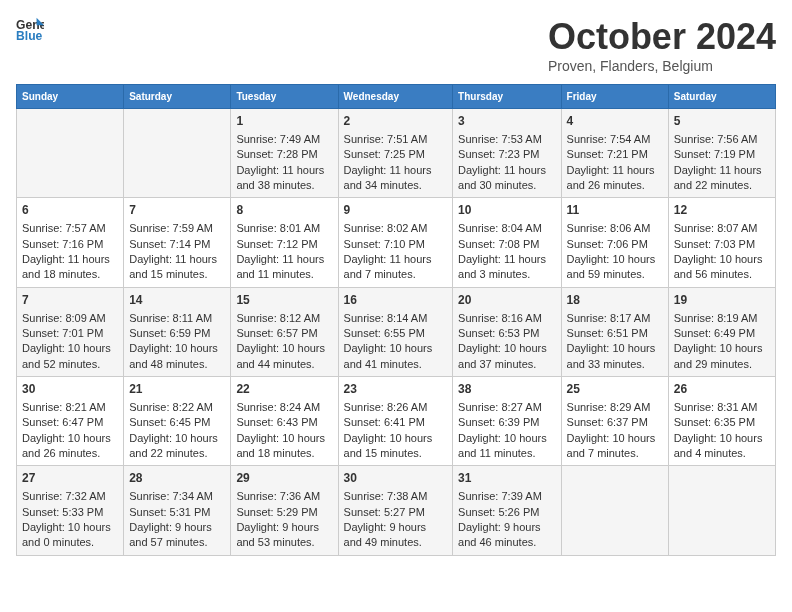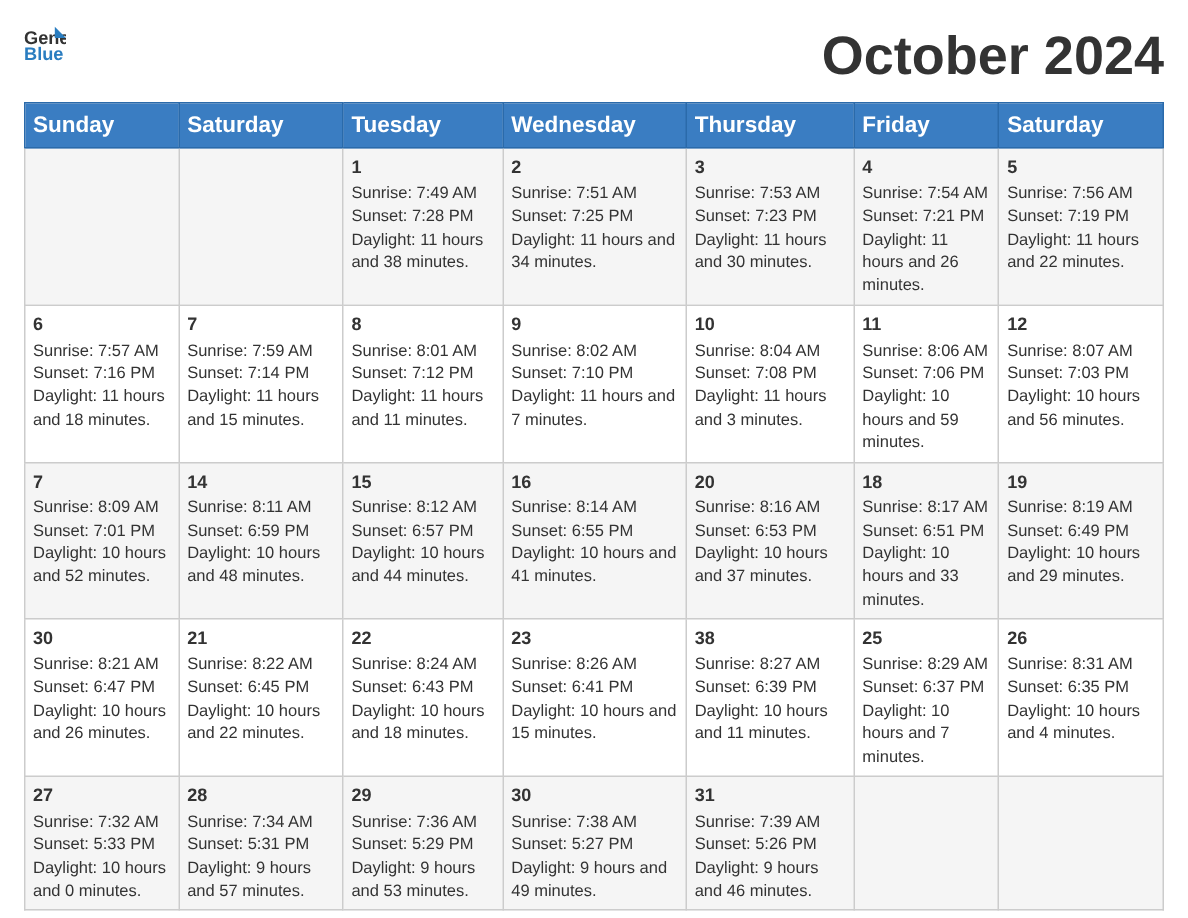--- a/index.html
+++ b/index.html
@@ -39,21 +39,21 @@
     table {
       width: 100%;
       border-collapse: collapse;
       font-size: 11px;
     }
     thead tr th {
       background-color: #3a7dc2;
       color: #fff;
       text-align: left;
       padding: 6px 5px;
-      font-size: 15px;
+      font-size: 10px;
       font-weight: bold;
       border: 1px solid #2a6aaa;
     }
     tbody tr td {
       border: 1px solid #ccc;
       vertical-align: top;
       padding: 4px 5px;
       min-height: 70px;
       height: 80px;
       color: #333;
@@ -82,20 +82,21 @@
 <div class="header">
   <div class="logo">
     <svg class="logo-icon" viewBox="0 0 30 30">
       <text x="0" y="14" font-size="13" font-weight="bold" fill="#333">General</text>
       <polygon points="22,2 30,10 22,10" fill="#2a7dc0"></polygon>
       <text x="0" y="26" font-size="13" font-weight="bold" fill="#2a7dc0">Blue</text>
     </svg>
   </div>
   <div class="title-block">
     <div class="month-title">October 2024</div>
+    <div class="location">Proven, Flanders, Belgium</div>
   </div>
 </div>
 
 <table>
   <thead>
     <tr>
     <th>Sunday</th>
         <th>Saturday</th>
         <th>Tuesday</th>
         <th>Wednesday</th>

